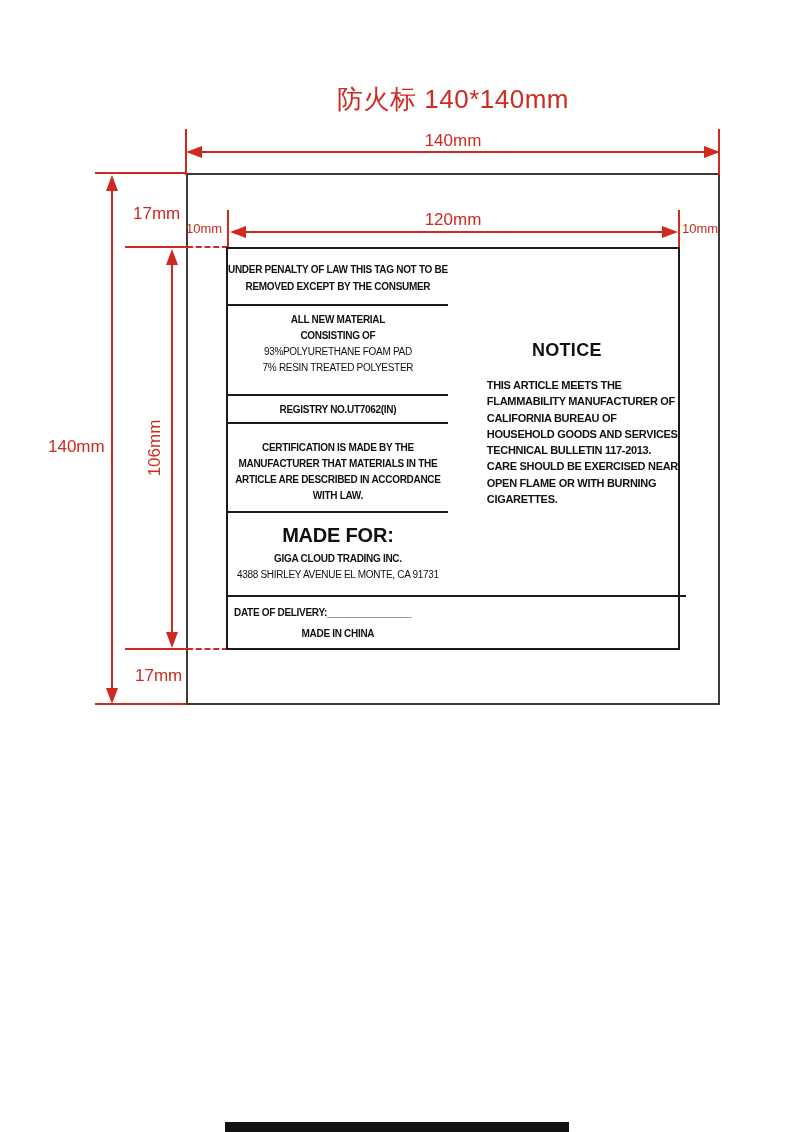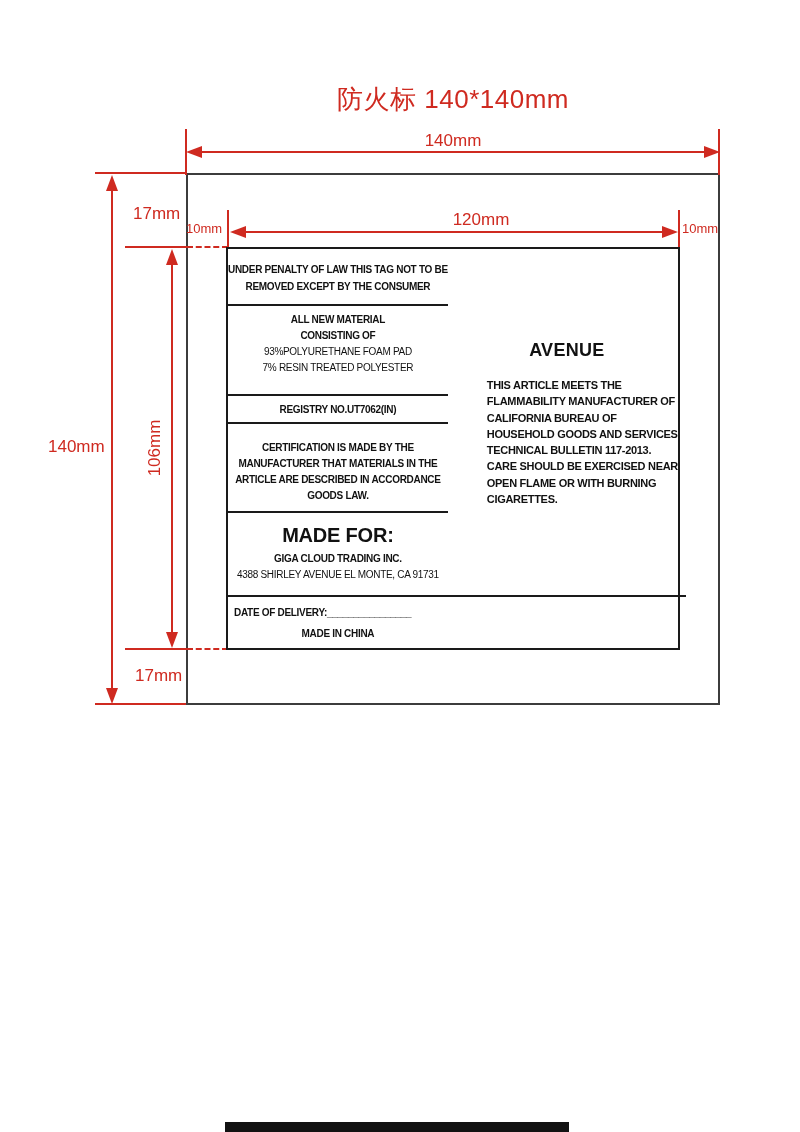--- a/index.html
+++ b/index.html
@@ -93,21 +93,21 @@
   <div class="dline" style="left:171px;top:262px;width:2px;height:374px;"></div>
   <div class="ah u" style="left:166px;top:249px;"></div>
   <div class="ah d" style="left:166px;top:632px;"></div>
   <div class="dlabel vert" style="left:120px;top:438px;width:70px;text-align:center;">106mm</div>
 
   <div class="dlabel small" style="left:186px;top:221px;">10mm</div>
   <div class="dline" style="left:227px;top:210px;width:2px;height:40px;"></div>
   <div class="dline" style="left:244px;top:231px;width:420px;height:2px;"></div>
   <div class="ah l" style="left:230px;top:226px;"></div>
   <div class="ah r" style="left:662px;top:226px;"></div>
-  <div class="dlabel" style="left:227px;top:210px;width:452px;text-align:center;margin-left:28px;">120mm</div>
+  <div class="dlabel" style="left:227px;top:210px;width:452px;text-align:center;">120mm</div>
   <div class="dline" style="left:678px;top:210px;width:2px;height:40px;"></div>
   <div class="dlabel small" style="left:682px;top:221px;">10mm</div>
 
   <div class="law-label">
 
     <div class="col-left">
 
       <div class="cell cell-penalty">
         <div class="tl">UNDER PENALTY OF LAW THIS TAG NOT TO BE</div>
         <div class="tl">REMOVED EXCEPT BY  THE CONSUMER</div>
@@ -121,41 +121,41 @@
       </div>
 
       <div class="cell cell-registry">
         <div class="tl">REGISTRY NO.UT7062(IN)</div>
       </div>
 
       <div class="cell cell-cert">
         <div class="tl">CERTIFICATION IS MADE BY THE</div>
         <div class="tl">MANUFACTURER THAT MATERIALS IN THE</div>
         <div class="tl">ARTICLE ARE DESCRIBED IN ACCORDANCE</div>
-        <div class="tl">GOODS LAW.</div>
+        <div class="tl">WITH LAW.</div>
       </div>
 
       <div class="cell cell-made">
         <div class="made-heading">MADE FOR:</div>
         <div class="tl">GIGA CLOUD TRADING INC.</div>
         <div class="tl reg">4388 SHIRLEY AVENUE EL MONTE, CA 91731</div>
       </div>
 
       <div class="cell cell-date">
         <div class="tl date-line">DATE OF DELIVERY:________________</div>
         <div class="tl made-in">MADE IN CHINA</div>
       </div>
 
     </div>
 
     <div class="divider"></div>
 
     <div class="col-right">
       <div class="cell cell-notice">
-        <div class="notice-title">AVENUE</div>
+        <div class="notice-title">NOTICE</div>
         <div class="notice-body">
           <span class="tl">THIS ARTICLE MEETS THE</span>
           <span class="tl">FLAMMABILITY MANUFACTURER OF</span>
           <span class="tl">CALIFORNIA BUREAU OF</span>
           <span class="tl">HOUSEHOLD GOODS AND SERVICES</span>
           <span class="tl">TECHNICAL BULLETIN 117-2013.</span>
           <span class="tl">CARE SHOULD BE EXERCISED NEAR</span>
           <span class="tl">OPEN FLAME OR WITH BURNING</span>
           <span class="tl">CIGARETTES.</span>
         </div>

